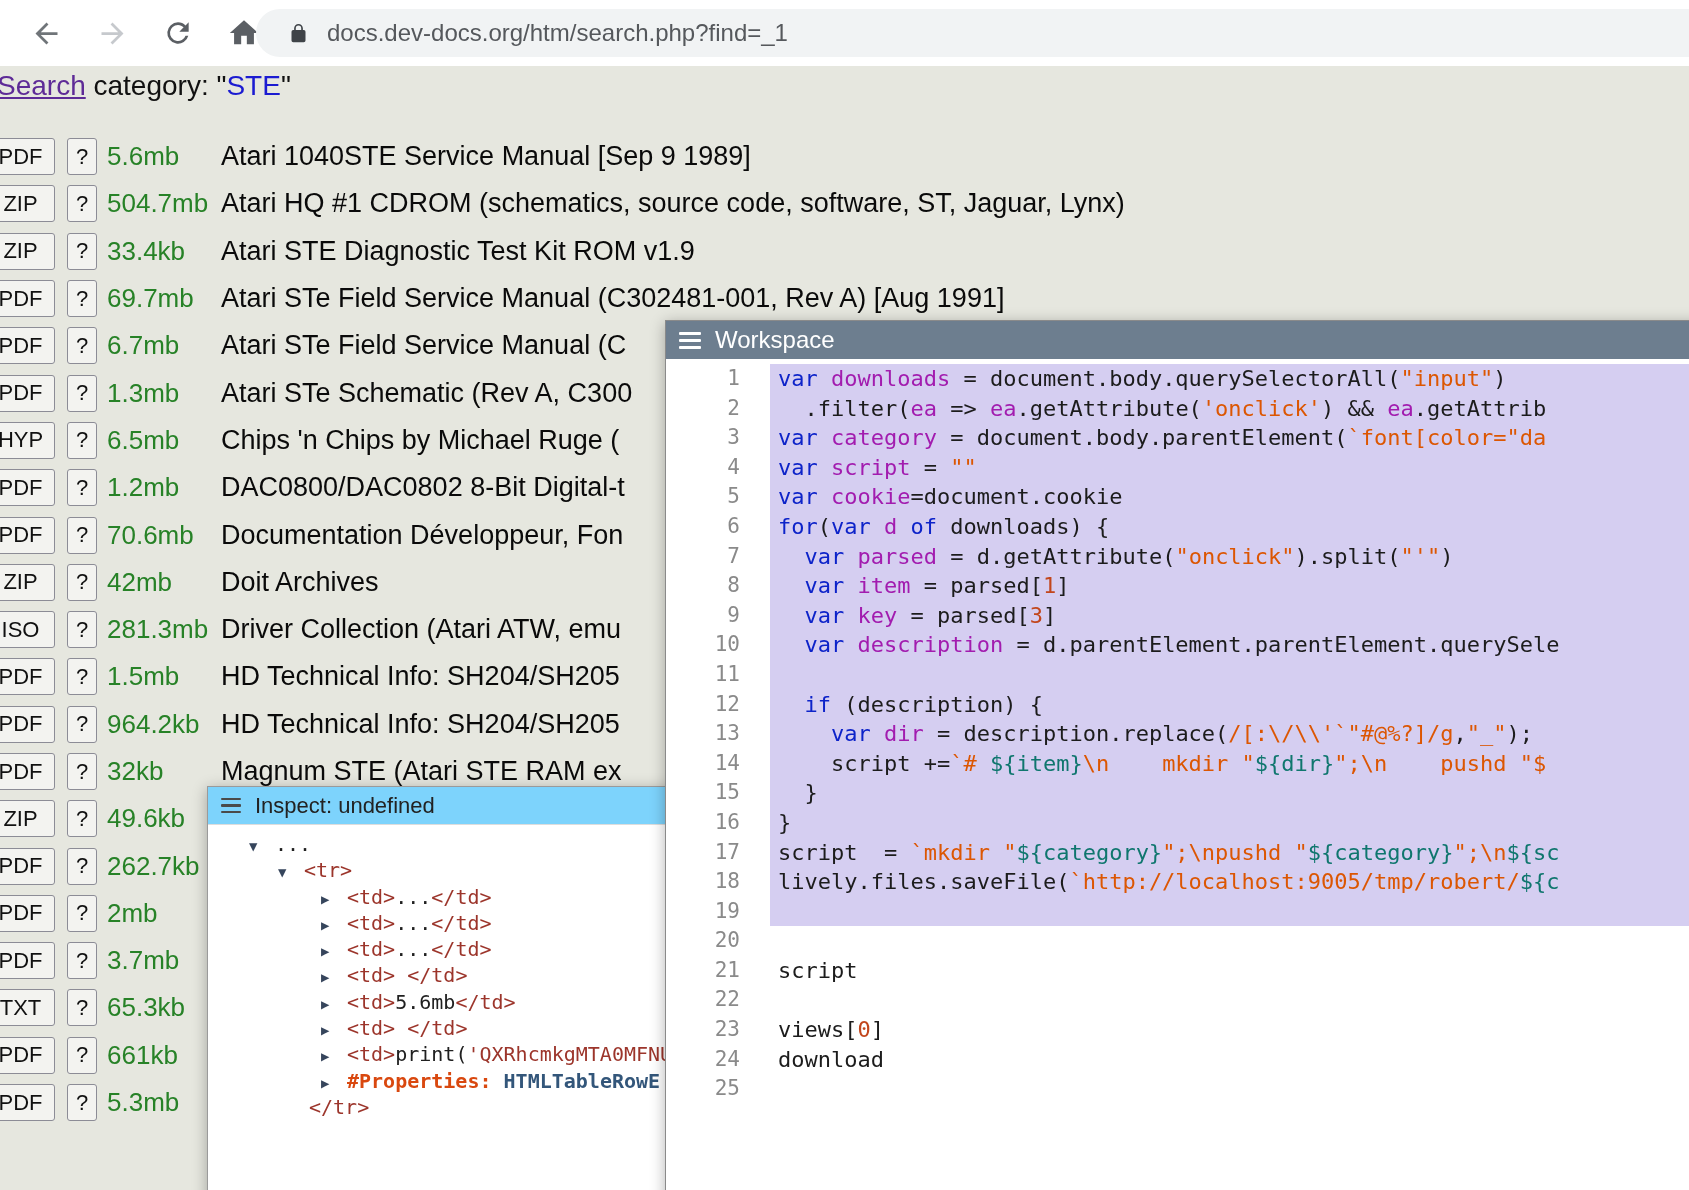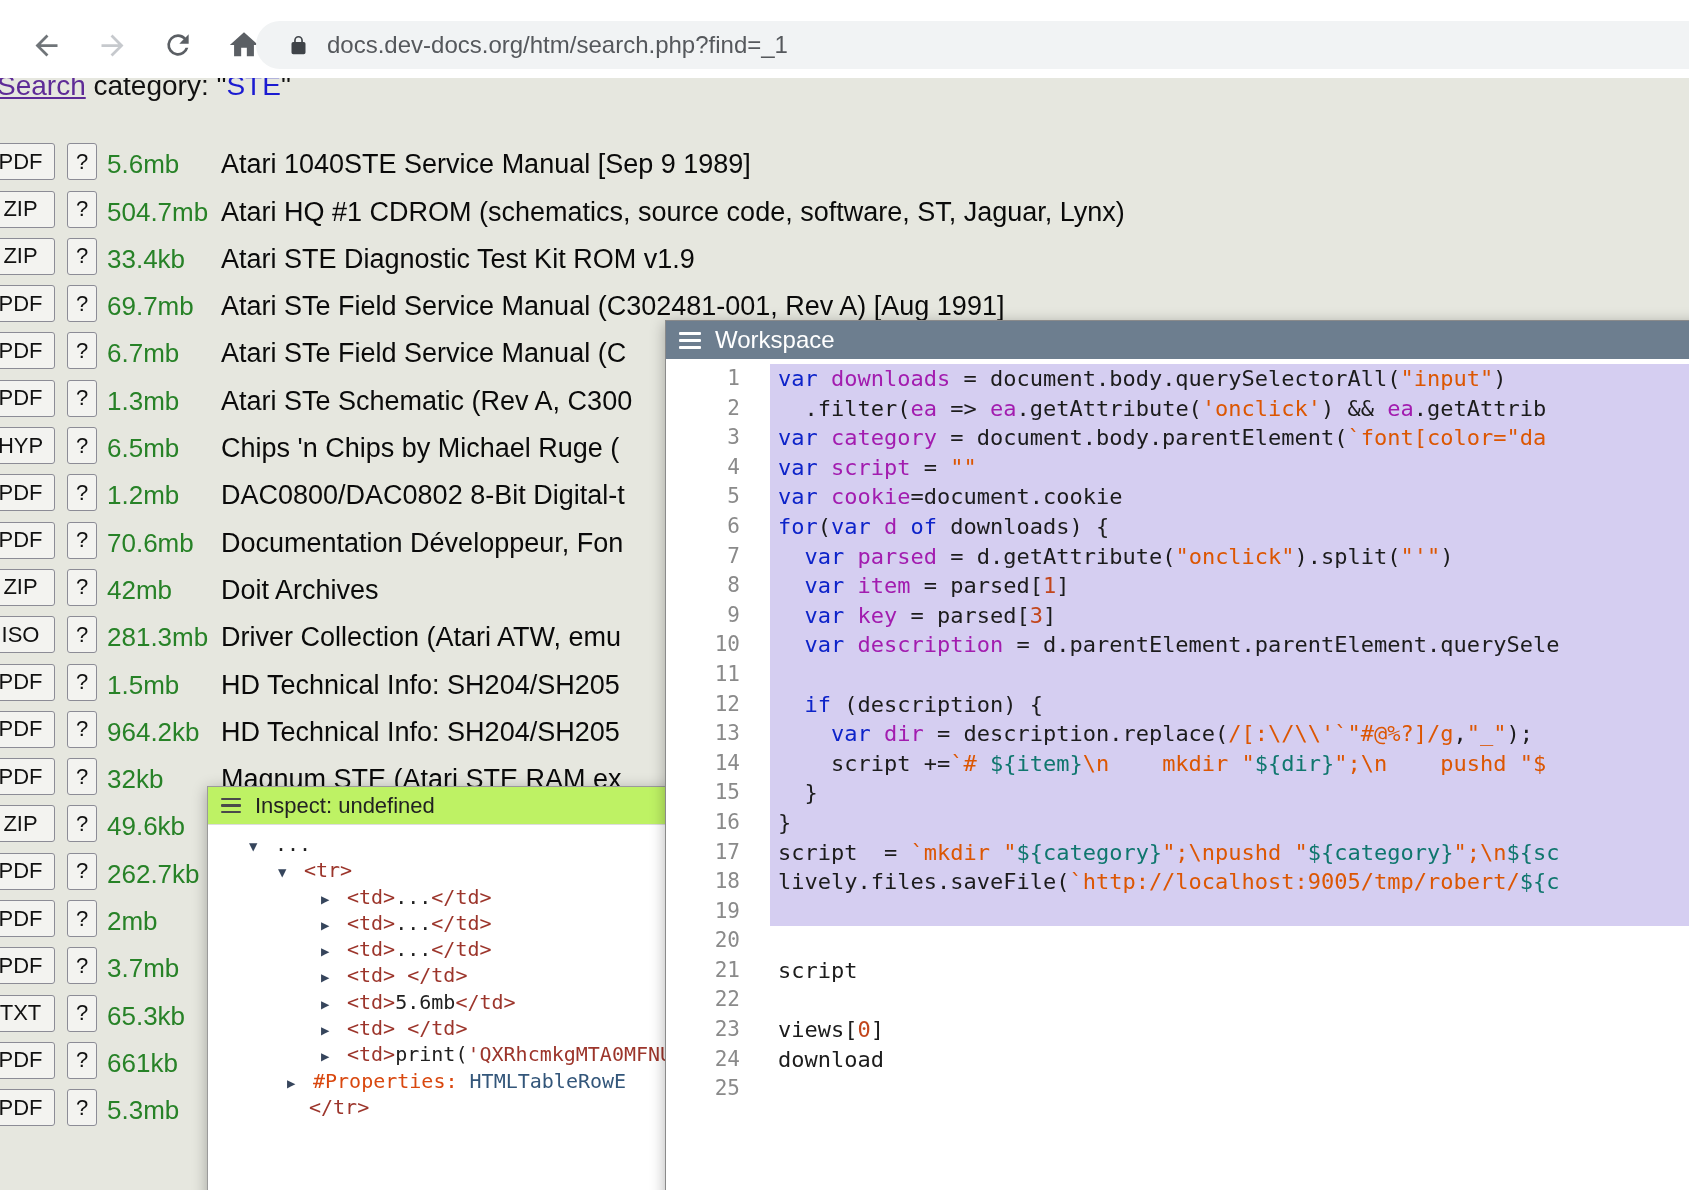--- a/index.html
+++ b/index.html
@@ -1,31 +1,31 @@
 <!DOCTYPE html>
 <html><head>
 <meta charset="utf-8">
 <style>
   *{box-sizing:border-box;margin:0;padding:0}
   html,body{width:1689px;height:1190px;overflow:hidden;background:#fff;font-family:"Liberation Sans",sans-serif}
   #stage{position:relative;width:1689px;height:1190px;overflow:hidden}
 
   
-  .browser-bar{position:absolute;left:0;top:12px;width:100%;height:66px;background:#fff;display:flex;align-items:center;padding-left:28px;gap:30px;z-index:5}
+  .browser-bar{position:absolute;left:0;top:0;width:100%;height:66px;background:#fff;display:flex;align-items:center;padding-left:28px;gap:30px;z-index:5}
   .nav-btn{width:36px;height:36px;display:flex;align-items:center;justify-content:center;flex:0 0 auto}
   .url-pill{position:absolute;left:256px;top:9px;right:-30px;height:48px;background:#f1f3f4;border-radius:24px;display:flex;align-items:center;padding-left:32px}
   .url-text{font-size:24px;color:#55585c;margin-left:18px;white-space:nowrap}
 
   
   .page{position:absolute;left:0;top:66px;right:0;bottom:0;background:#e6e7df;overflow:hidden;z-index:1}
   .headline{white-space:pre;font-size:28px;color:#111;padding-top:4px;margin-left:-3px}
   .search-link{color:#5e2b97;text-decoration:underline;cursor:pointer}
   .ste{color:#1b1bd1}
   .file-list{margin-top:31px}
-  .file-row{display:flex;align-items:flex-end;height:47.3px;white-space:nowrap}
+  .file-row{display:flex;align-items:center;height:47.3px;white-space:nowrap}
   .fbtn{height:37px;background:#f3f3f0;border:1.5px solid #8c8c96;border-radius:3px;font-family:"Liberation Sans",sans-serif;font-size:22px;color:#111;display:flex;align-items:center;justify-content:center;flex:0 0 auto}
   .fbtn.type{width:69px;margin-left:-14px}
   .fbtn.help{width:30px;margin-left:12px}
   .fsize{margin-left:10px;width:114px;font-size:26px;color:#278227;flex:0 0 auto}
   .ftitle{font-size:27px;color:#0a0a0a}
 
   
   .window{position:absolute;background:#fff;border:1px solid #8a8a8a;box-shadow:0 3px 14px rgba(0,0,0,.3)}
   .titlebar{height:38px;display:flex;align-items:center}
   .titlebar .title{font-weight:normal;font-size:24px;margin-left:14px}
@@ -43,21 +43,21 @@
   .code-line.sel{background:#d5cef1}
   .tok-k{color:#0d23c9}
   .tok-v{color:#a21caf}
   .tok-s{color:#dc5602}
   .tok-n{color:#c2461c}
   .tok-i{color:#0f766e}
   .tok-d{color:#1c1c1c}
 
   
   #inspector{left:207px;top:786px;width:520px;height:420px;z-index:20;border-color:#9a9a9a}
-  #inspector .titlebar{background:#bef264;border-bottom:1px solid #ddd;color:#222}
+  #inspector .titlebar{background:#7dd3fc;border-bottom:1px solid #ddd;color:#222}
   #inspector .titlebar .title{font-size:22px;color:#222}
   #inspector .burger i{background:#4a4a4a;width:20px;height:2.5px}
   .tree{padding-top:6px;background:#fff;height:calc(100% - 38px);overflow:hidden}
   .tree-row{height:26.3px;line-height:26.3px;white-space:pre;font-family:"DejaVu Sans Mono",monospace;font-size:20px;color:#202020}
   .arrow{display:inline-block;width:26px;font-size:14px;color:#36455c;cursor:pointer}
   .tok2-t{color:#9c352b}
   .tok2-s2{color:#9c352b}
   .tok2-d{color:#202020}
   .tok2-p{color:#d9480f}
   .tok2-y{color:#33567a}
@@ -240,21 +240,21 @@
     <div class="tree">
         <div class="tree-row" style="padding-left: 41px;"><span class="arrow">▼</span><span class="tok2-d">...</span></div>
         <div class="tree-row" style="padding-left: 70px;"><span class="arrow">▼</span><span class="tok2-t">&lt;tr&gt;</span></div>
         <div class="tree-row" style="padding-left: 113px;"><span class="arrow">▶</span><span class="tok2-t">&lt;td&gt;</span><span class="tok2-d">...</span><span class="tok2-t">&lt;/td&gt;</span></div>
         <div class="tree-row" style="padding-left: 113px;"><span class="arrow">▶</span><span class="tok2-t">&lt;td&gt;</span><span class="tok2-d">...</span><span class="tok2-t">&lt;/td&gt;</span></div>
         <div class="tree-row" style="padding-left: 113px;"><span class="arrow">▶</span><span class="tok2-t">&lt;td&gt;</span><span class="tok2-d">...</span><span class="tok2-t">&lt;/td&gt;</span></div>
         <div class="tree-row" style="padding-left: 113px;"><span class="arrow">▶</span><span class="tok2-t">&lt;td&gt;</span><span class="tok2-d"> </span><span class="tok2-t">&lt;/td&gt;</span></div>
         <div class="tree-row" style="padding-left: 113px;"><span class="arrow">▶</span><span class="tok2-t">&lt;td&gt;</span><span class="tok2-d">5.6mb</span><span class="tok2-t">&lt;/td&gt;</span></div>
         <div class="tree-row" style="padding-left: 113px;"><span class="arrow">▶</span><span class="tok2-t">&lt;td&gt;</span><span class="tok2-d"> </span><span class="tok2-t">&lt;/td&gt;</span></div>
         <div class="tree-row" style="padding-left: 113px;"><span class="arrow">▶</span><span class="tok2-t">&lt;td&gt;</span><span class="tok2-d">print(</span><span class="tok2-s2">'QXRhcmkgMTA0MFNU</span></div>
-        <div class="tree-row" style="padding-left: 79px;"><span class="arrow">▶</span><span class="tok2-p">#Properties:</span><span class="tok2-d"> </span><span class="tok2-y">HTMLTableRowE</span></div>
+        <div class="tree-row" style="padding-left: 113px; font-weight: bold;"><span class="arrow">▶</span><span class="tok2-p">#Properties:</span><span class="tok2-d"> </span><span class="tok2-y">HTMLTableRowE</span></div>
         <div class="tree-row" style="padding-left: 101px;"><span class="tok2-t">&lt;/tr&gt;</span></div>
       </div>
   </div>
 
   <div class="window" id="workspace">
     <div class="titlebar">
       <span class="burger">
           <i></i>
           <i></i>
           <i></i>

